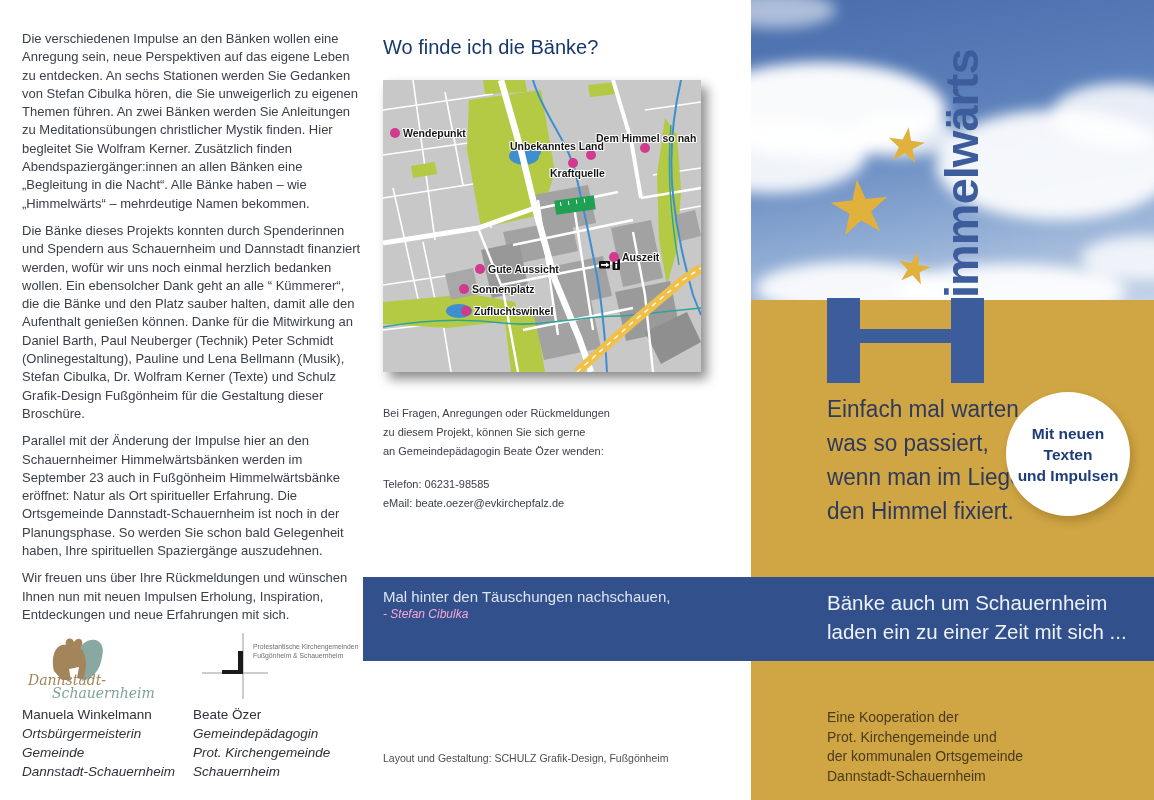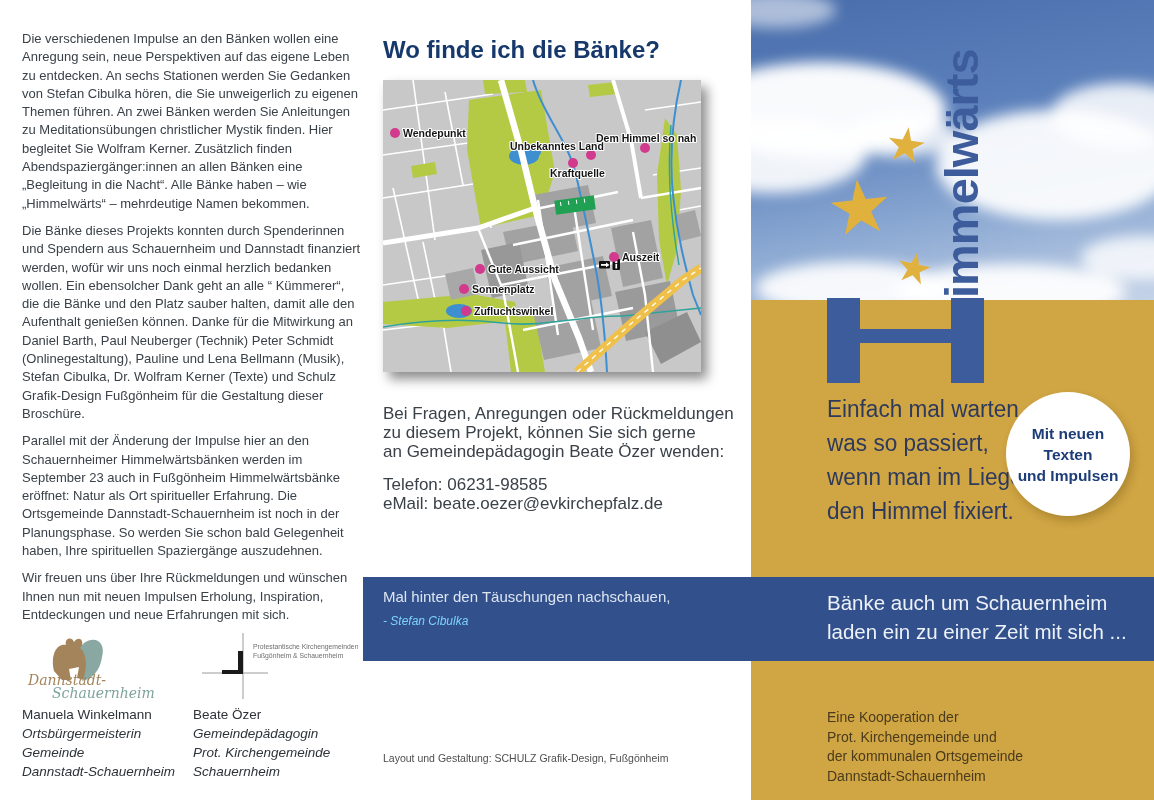--- a/index.html
+++ b/index.html
@@ -13,31 +13,31 @@
   .col-left{position:absolute;left:22px;top:30px;width:342px;color:#3a4148;}
   .col-left p{margin:0 0 9px 0;font-size:13px;line-height:18.3px;text-align:left;}
   .logos-row{display:flex;align-items:flex-start;margin-top:6px;height:68px;}
   .logo-muni{width:150px;margin-left:4px;}
   .logo-church{margin-left:22px;}
   .contacts-row{display:flex;margin-top:4px;}
   .contact-block{width:172px;font-size:13.5px;line-height:19px;color:#2e3338;}
   .contact-block .c-name{font-style:normal;}
   .contact-block .c-line{font-style:italic;}
   
-  .mid-heading{position:absolute;left:383px;top:36px;font-size:24px;font-weight:bold;color:#16386b;}
+  .mid-heading{position:absolute;left:383px;top:36px;font-size:20px;font-weight:normal;color:#16386b;}
   .map-wrap{position:absolute;left:383px;top:80px;width:318px;height:212px;
     filter:drop-shadow(6px 7px 6px rgba(0,0,0,0.45));}
-  .contact-text{position:absolute;left:383px;top:404px;font-size:17px;line-height:19px;color:#3a4148;}
+  .contact-text{position:absolute;left:383px;top:404px;font-size:11px;line-height:19px;color:#3a4148;}
   .contact-text .gap{height:14px;}
   .credit{position:absolute;left:383px;top:752px;font-size:10.5px;color:#4e4e4e;}
   
   .blue-band{position:absolute;left:363px;top:577px;width:791px;height:84px;background:#32508c;}
   .quote{position:absolute;left:20px;top:9px;color:#dde5f2;}
   .quote .q-line{font-size:15px;line-height:21px;}
-  .quote .q-attr{font-size:12px;font-style:italic;margin-top:7px;color:#7dd3fc;}
+  .quote .q-attr{font-size:12px;font-style:italic;color:#f9a8d4;}
   .banner-text{position:absolute;left:464px;top:11px;color:#edf1f8;font-size:20.5px;line-height:29px;}
   
   .right-panel{position:absolute;left:751px;top:0;width:403px;height:800px;background:#d0a543;}
   .sky{position:absolute;left:0;top:0;width:403px;height:300px;overflow:hidden;
     background:linear-gradient(170deg,#486dab 0%,#5b80bb 38%,#8aa8d2 68%,#c5d3e8 100%);}
   .vtitle{position:absolute;left:187px;top:298px;transform:rotate(-90deg);transform-origin:0 0;
     white-space:nowrap;font-size:47px;line-height:47px;font-weight:bold;color:#3d5c9b;
     letter-spacing:-1px;}
   .big-h{position:absolute;left:76px;top:298px;width:157px;height:85px;color:#3d5c9b;}
   .big-h .bar-l,.big-h .bar-r{position:absolute;top:0;width:33px;height:85px;background:#3d5c9b;}

